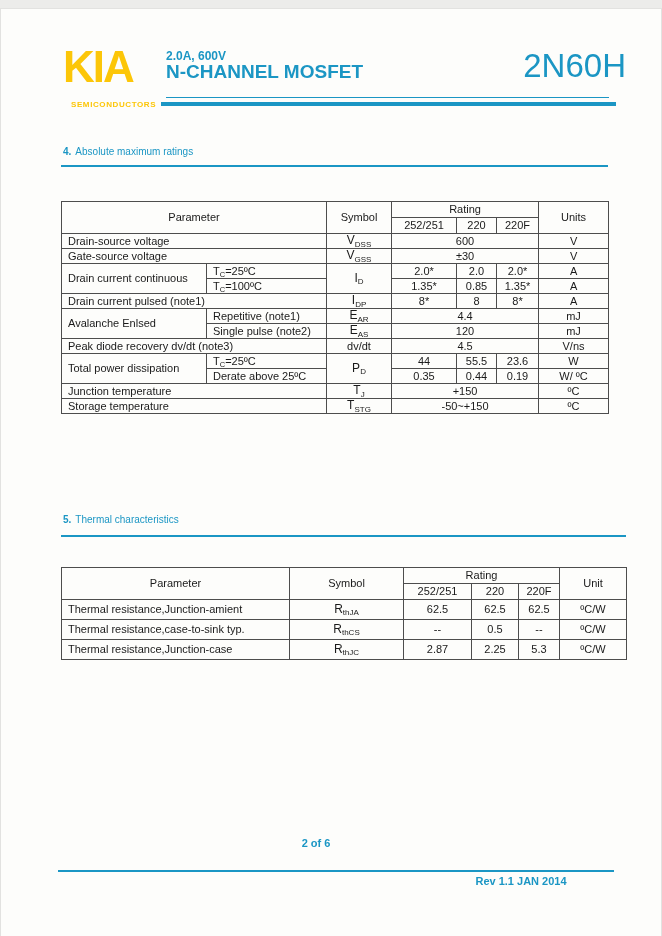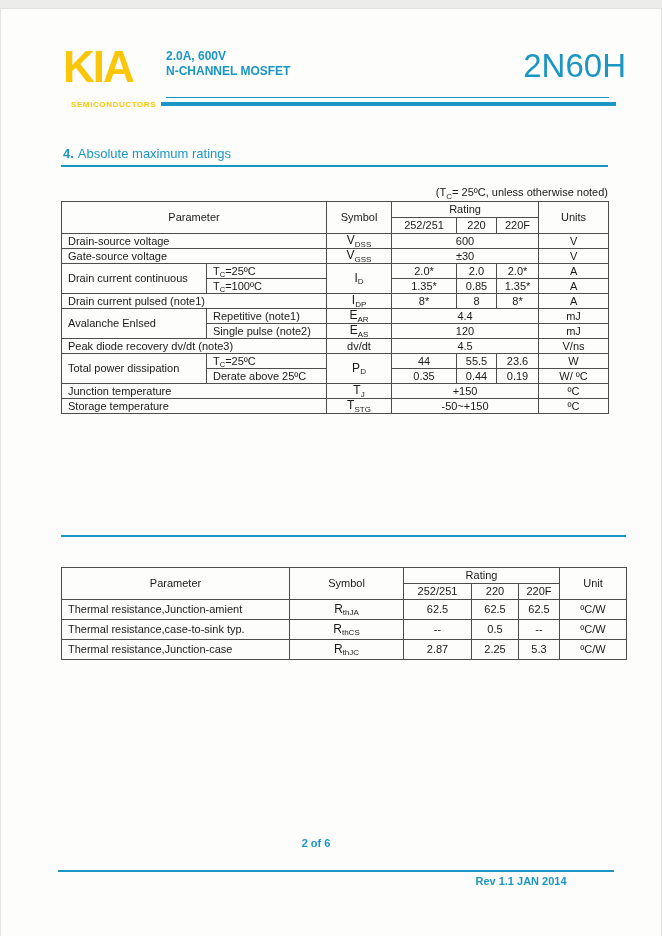--- a/index.html
+++ b/index.html
@@ -15,27 +15,27 @@
     font-family:"Liberation Sans",sans-serif;color:var(--ink);
     overflow:hidden;
   }
   
   .logo{position:absolute;left:62px;top:36px;font-size:44px;font-weight:bold;
         color:var(--logo-yellow);letter-spacing:-2px;line-height:44px;}
   .logo-sub{position:absolute;left:70px;top:91px;font-size:8px;font-weight:bold;
         color:var(--logo-yellow);letter-spacing:0.6px;}
   .subtitle{position:absolute;left:165px;top:40px;color:var(--accent);font-weight:bold;}
   .subtitle .l1{font-size:12px;line-height:14px;}
-  .subtitle .l2{font-size:12px;line-height:17px;}
+  .subtitle .l2{font-size:19px;line-height:17px;}
   .partnum{position:absolute;right:35px;top:40px;color:var(--accent);
         font-size:33px;line-height:34px;}
   .hd-thin{position:absolute;left:165px;top:88px;width:443px;height:1px;background:var(--accent);}
   .hd-thick{position:absolute;left:160px;top:93px;width:455px;height:4px;background:var(--accent);}
   
-  .sec{position:absolute;left:62px;color:var(--accent);font-size:13px;}
+  .sec{position:absolute;left:62px;color:var(--accent);font-size:10px;}
   .sec .num{font-weight:bold;margin-right:4px;}
   .rule{position:absolute;left:60px;height:2px;background:var(--accent);}
   
   .note{position:absolute;left:307px;top:177px;width:300px;text-align:right;font-size:11px;}
   table.t{border-collapse:collapse;table-layout:fixed;position:absolute;
           font-size:11px;line-height:1.1;padding-left:20px;}
   table.t td,table.t th{border:1px solid var(--line);font-weight:normal;
           text-align:center;vertical-align:middle;padding:0 3px;overflow:hidden;
           white-space:nowrap;}
   table.t .pl{text-align:left;padding-left:6px;}
@@ -69,23 +69,20 @@
   </div>
   <div class="partnum">2N60H</div>
   <div class="hd-thin"></div>
   <div class="hd-thick"></div>
 
   <div class="sec" style="top:137px;">
     <span class="num">4.</span><span>Absolute maximum ratings</span>
   </div>
   <div class="rule" style="top:156px;width:547px;"></div>
 
-  <div class="note">
-    <span>(T</span><span class="sb">C</span><span>= 25ºC, unless otherwise noted)</span>
-  </div>
 
   <table class="t t1">
     <colgroup>
       <col style="width:145px">
         <col style="width:120px">
         <col style="width:65px">
       <col style="width:65px">
         <col style="width:40px">
         <col style="width:42px">
         <col style="width:70px">
@@ -183,20 +180,23 @@
     <tr>
       <td colspan="2" class="pl">Storage temperature</td>
       <td class="sym"><span>T</span><span class="sb">STG</span></td>
       <td colspan="3">-50~+150</td>
       <td>ºC</td>
     </tr>
   </tbody>
     </table>
 
 
+  <div class="sec" style="top:505px;">
+    <span class="num">5.</span><span>Thermal characteristics</span>
+  </div>
   <div class="rule" style="top:526px;width:565px;"></div>
 
   <table class="t t2">
     <colgroup>
       <col style="width:228px">
         <col style="width:114px">
         <col style="width:68px">
       <col style="width:47px">
         <col style="width:41px">
         <col style="width:67px">

